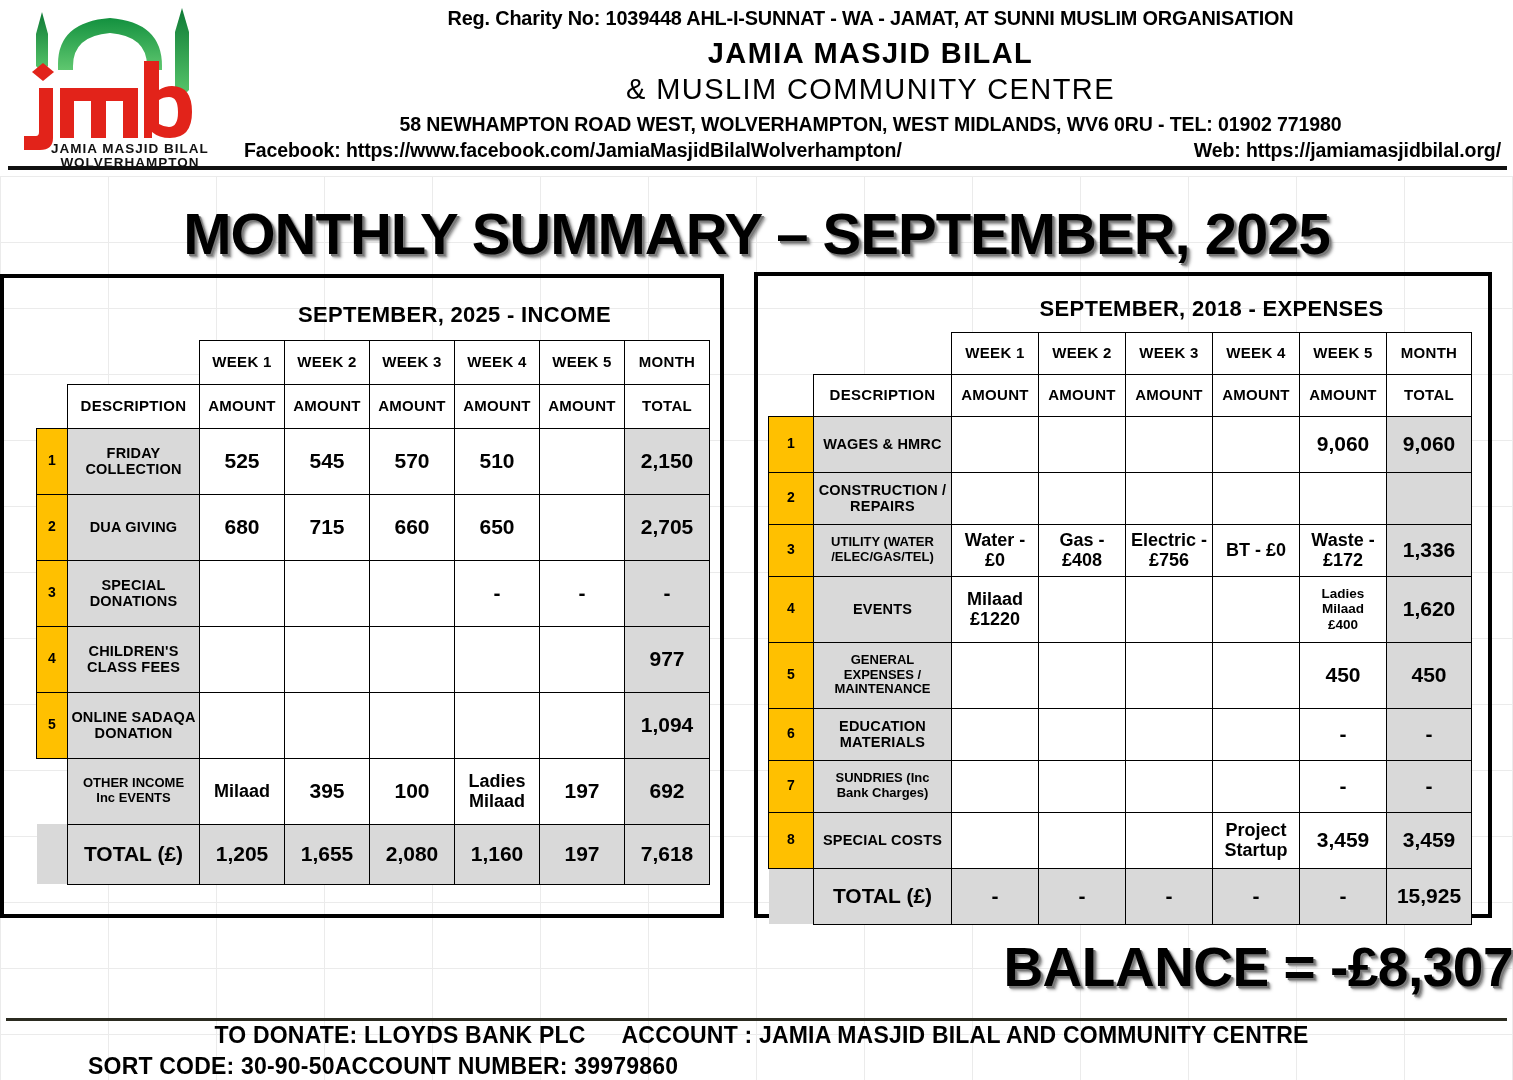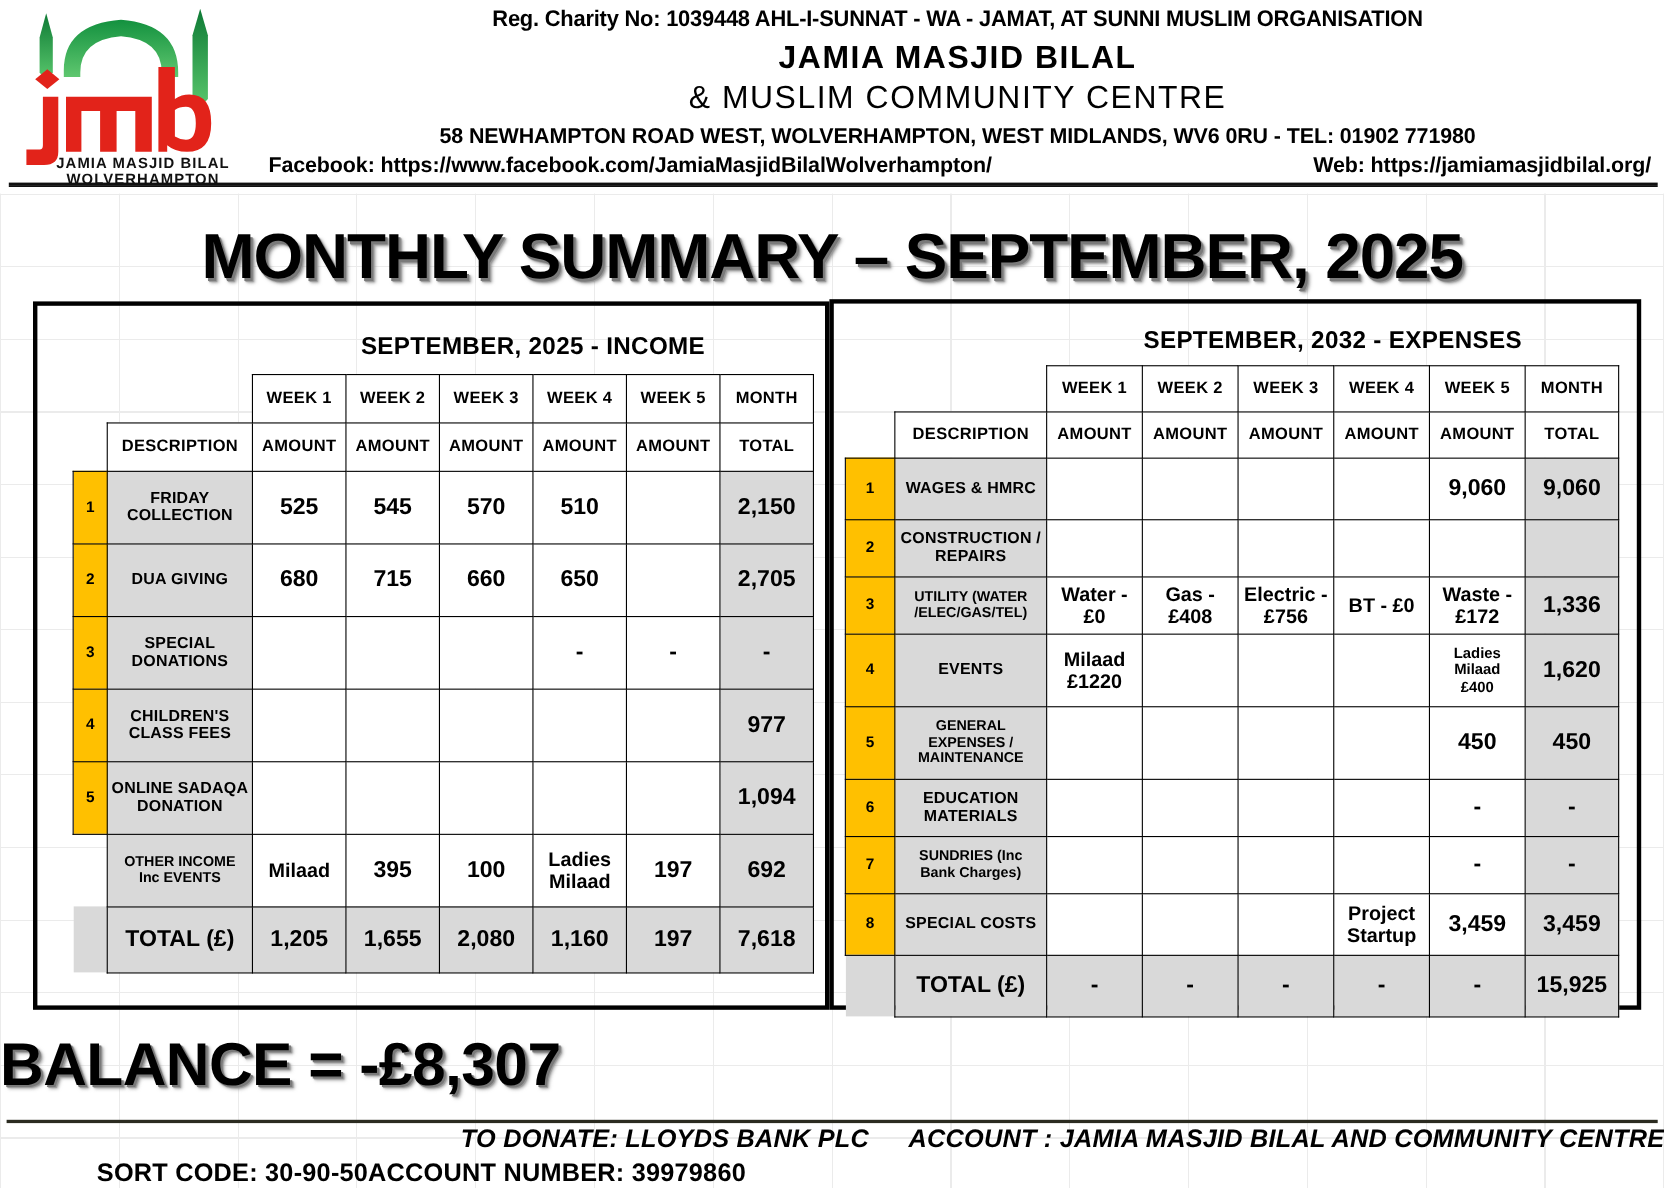--- a/index.html
+++ b/index.html
@@ -64,21 +64,21 @@
     text-shadow:
       2px 2px 0 #7a7a7a,
       3px 3px 1px #9a9a9a,
       4px 4px 3px rgba(120,120,120,.65);
     white-space:nowrap;
   }
   
   .panel{
     position:absolute;border:4px solid #000;background:transparent;
   }
-  #income-panel{left:30px;top:274px;width:716px;height:636px;}
+  #income-panel{left:0;top:274px;width:716px;height:636px;}
   #expense-panel{left:754px;top:272px;width:730px;height:638px;}
 
   .tbl{border-collapse:collapse;position:absolute;}
   .tbl td,.tbl th{
     border:1.6px solid #000;
     font-weight:bold;
     text-align:center;
     vertical-align:middle;
     background:#fff;
     padding:0;
@@ -109,37 +109,37 @@
 
   
   #expense-table{left:10px;top:12px;}
   #expense-table .c-num{width:44px;}
   #expense-table .c-desc{width:137px;}
   #expense-table .c-wk{width:86px;}
   #expense-table .c-mon{width:84px;}
 
   
   .balance{
-    position:absolute;left:0;top:935px;width:1513px;text-align:left;
+    position:absolute;left:0;top:935px;width:1513px;text-align:right;
     font-size:55px;font-weight:bold;letter-spacing:-.5px;
     text-shadow:
       2px 2px 0 #7a7a7a,
       3px 3px 1px #9a9a9a,
       4px 4px 3px rgba(120,120,120,.6);
     white-space:nowrap;
   }
   .footrule{
     position:absolute;left:6px;right:6px;top:1018px;height:0;
     border-top:3px solid #2b2b20;
   }
   .footer{
     position:absolute;left:0;top:1022px;width:1513px;
     font-size:23px;font-weight:bold;letter-spacing:.2px;
   }
-  .frow1{display:flex;justify-content:flex-end;gap:36px;padding-left:10px;font-style:italic;}
+  .frow1{display:flex;justify-content:center;gap:36px;padding-left:10px;}
   .frow2{display:flex;justify-content:flex-start;gap:0;padding-left:88px;margin-top:4px;}
   .frow2 .acctnum{}
 </style>
 </head>
 <body>
 
 <div class="sheet-grid"></div>
 
 <div class="letterhead">
 
@@ -292,21 +292,21 @@
       </tbody>
   </table>
 </div>
 
 <div class="panel" id="expense-panel">
   <table class="tbl" id="expense-table">
     <tbody id="expense-body">
         <tr style="height: 44px;">
           <td class="blank c-num"></td>
           <td class="blank c-desc"></td>
-          <td class="cap" colspan="6">SEPTEMBER, 2032 - EXPENSES</td>
+          <td class="cap" colspan="6">SEPTEMBER, 2018 - EXPENSES</td>
         </tr>
         <tr style="height: 42px;">
           <td class="blank c-num"></td>
           <td class="blank c-desc"></td>
           <td class="hdr c-wk">WEEK 1</td>
           <td class="hdr c-wk">WEEK 2</td>
           <td class="hdr c-wk">WEEK 3</td>
           <td class="hdr c-wk">WEEK 4</td>
           <td class="hdr c-wk">WEEK 5</td>
           <td class="hdr c-mon">MONTH</td>

